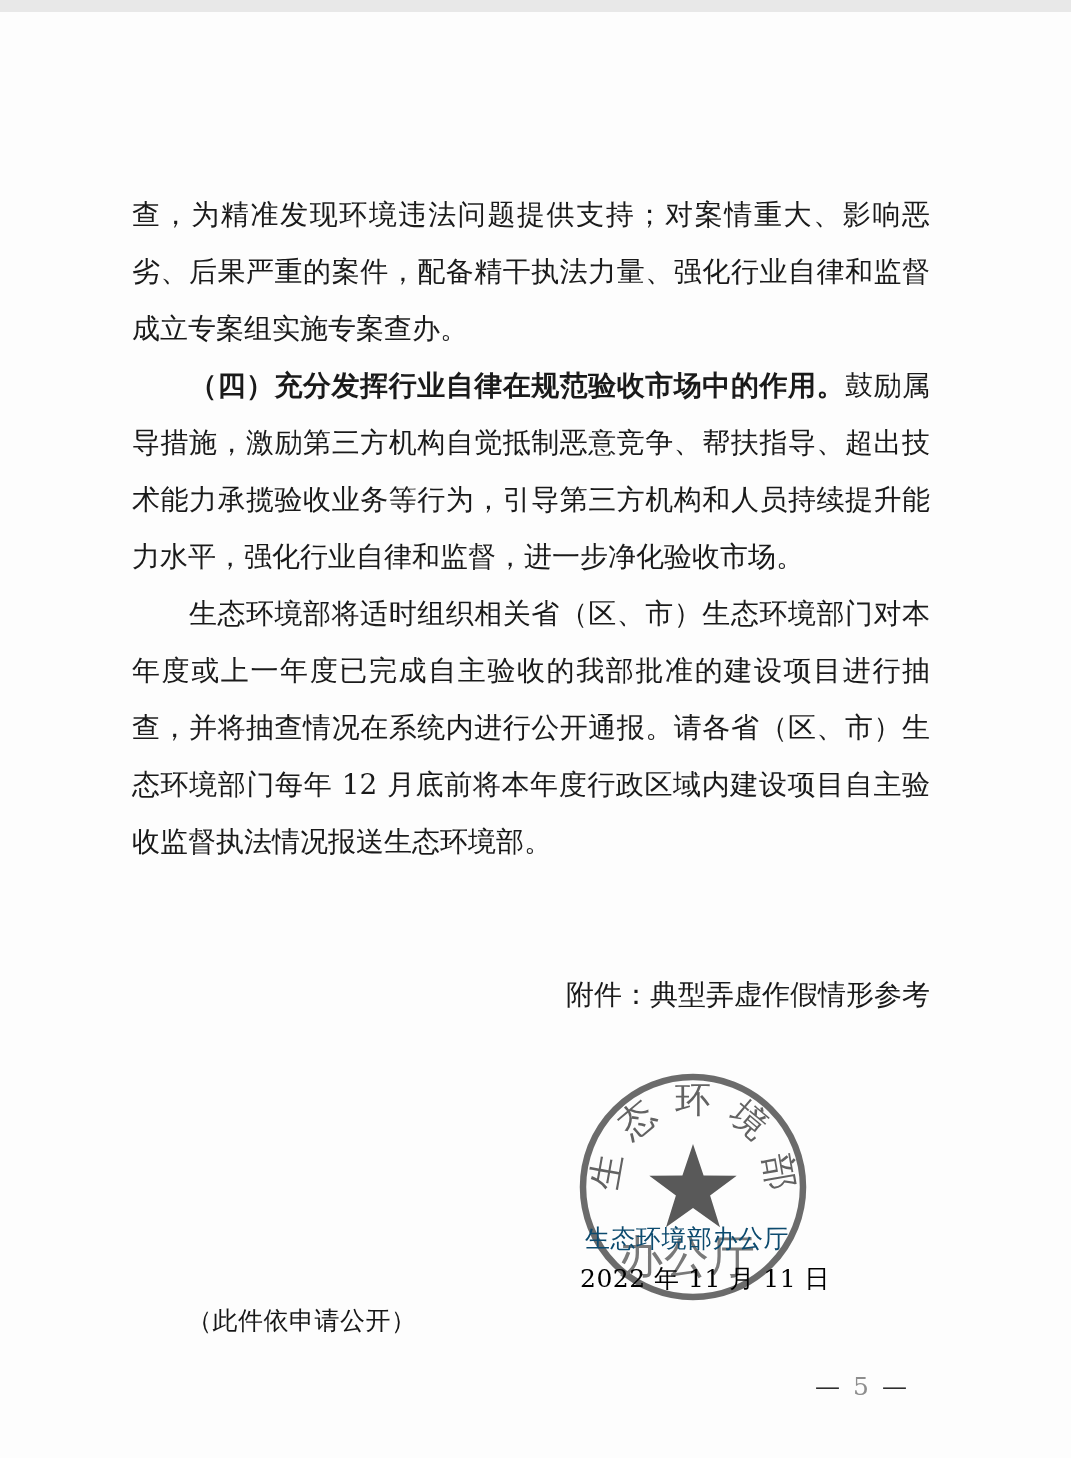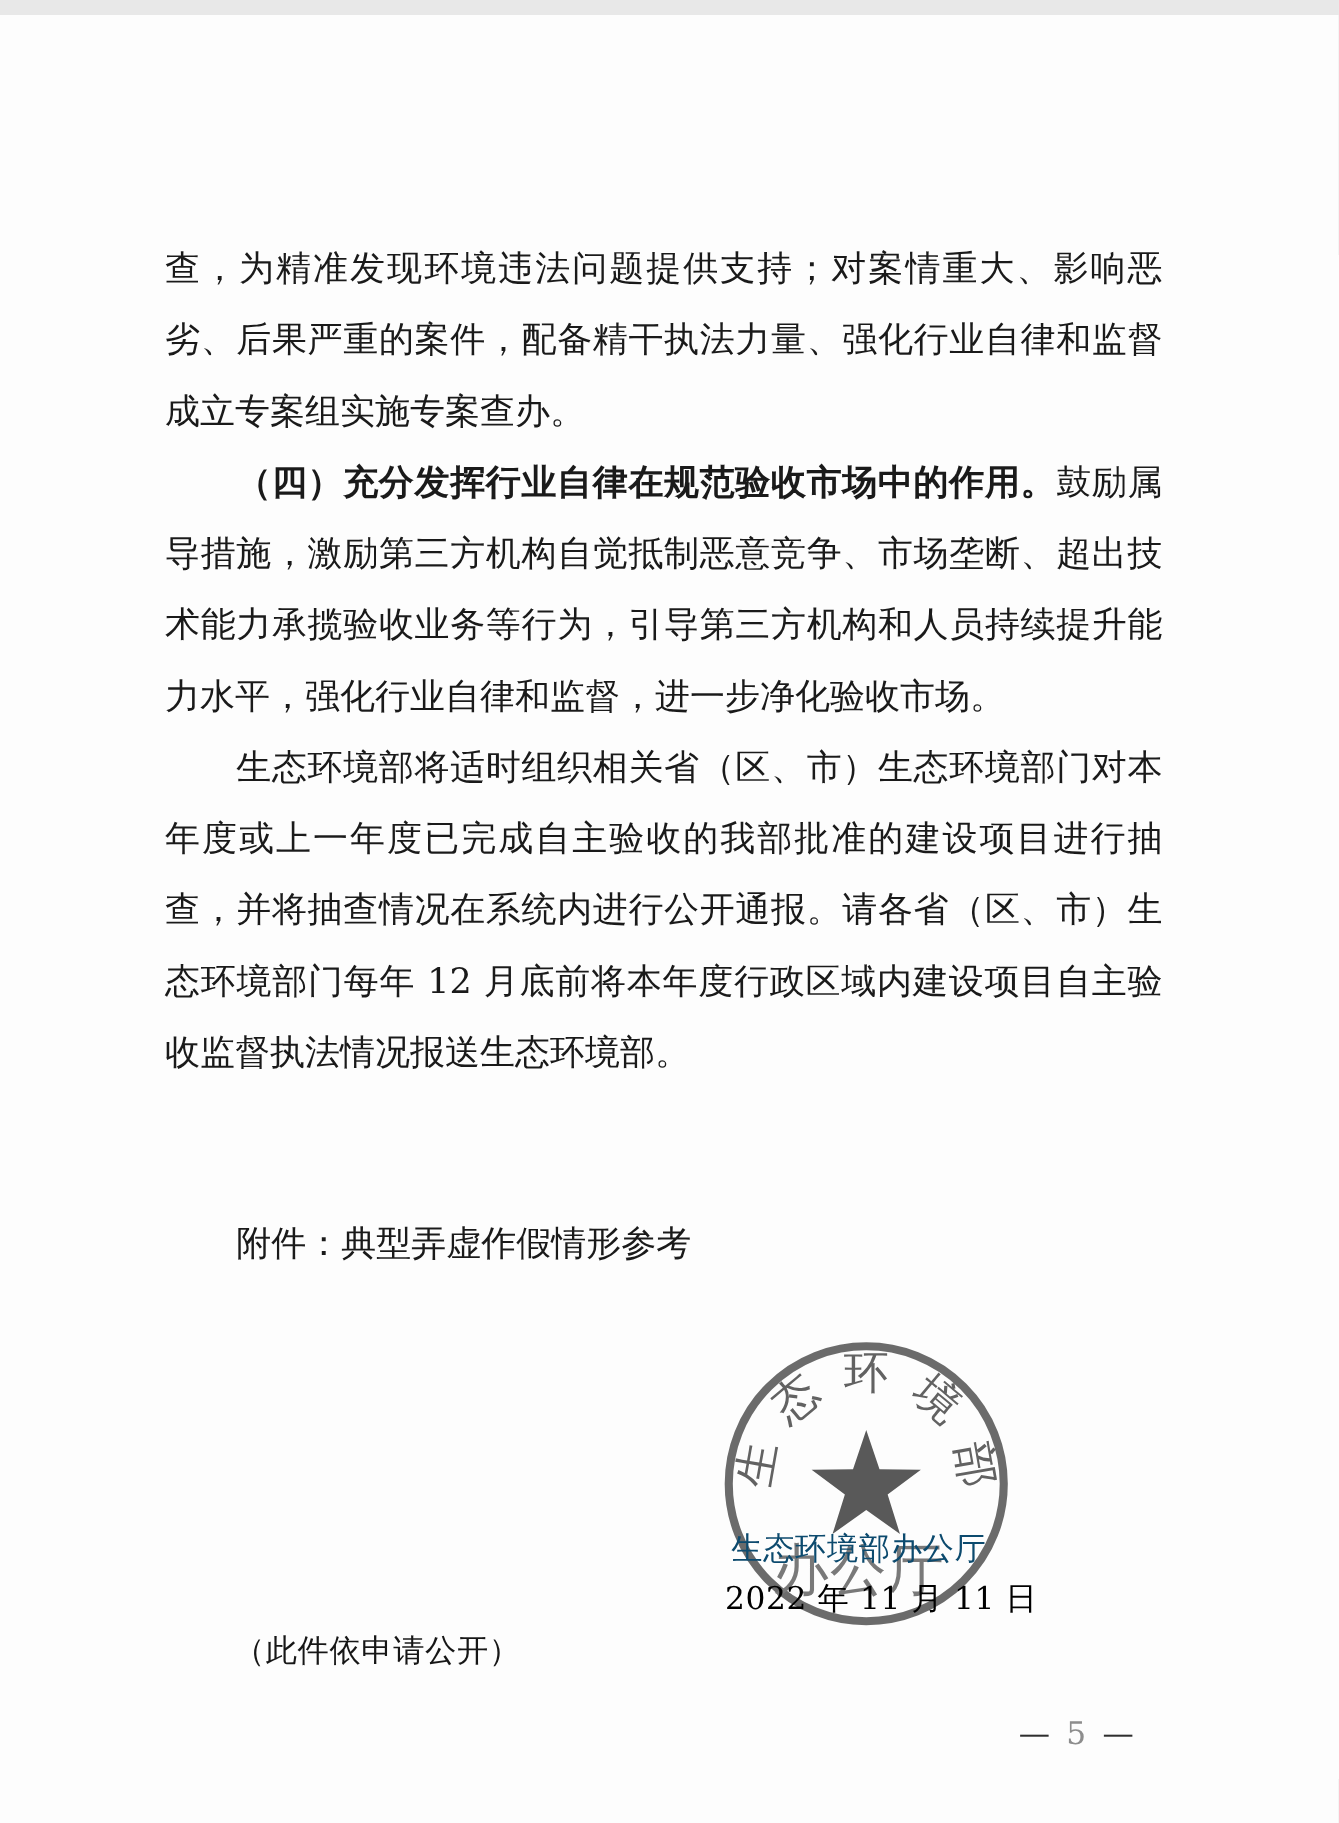--- a/index.html
+++ b/index.html
@@ -32,20 +32,21 @@
     text-align:center;
     text-align-last:left;
   }
   .line.indent{ padding-left:57px; }
   .line b{ font-weight:700; }
   .attach-line{
     height:57px;line-height:57px;
     margin-top:19px;
     padding-left:57px;
     font-size:28px;
+    text-align:right;
   }
   
   .seal{
     position:absolute;
     left:576px;top:1058px;
     width:234px;height:234px;
     opacity:.93;
   }
   .seal text{
     font-family:"DejaVu Serif","Liberation Serif",serif;
@@ -78,21 +79,21 @@
 </head>
 <body>
 
 <div class="page">
 
   <div class="body-block">
       <div class="line stretch">查，为精准发现环境违法问题提供支持；对案情重大、影响恶</div>
       <div class="line stretch">劣、后果严重的案件，配备精干执法力量、强化行业自律和监督</div>
       <div class="line plain">成立专案组实施专案查办。</div>
       <div class="line stretch indent"><b>（四）充分发挥行业自律在规范验收市场中的作用。</b>鼓励属</div>
-      <div class="line stretch">导措施，激励第三方机构自觉抵制恶意竞争、市场垄断、超出技</div>
+      <div class="line stretch">导措施，激励第三方机构自觉抵制恶意竞争、帮扶指导、超出技</div>
       <div class="line stretch">术能力承揽验收业务等行为，引导第三方机构和人员持续提升能</div>
       <div class="line plain">力水平，强化行业自律和监督，进一步净化验收市场。</div>
       <div class="line stretch indent">生态环境部将适时组织相关省（区、市）生态环境部门对本</div>
       <div class="line stretch">年度或上一年度已完成自主验收的我部批准的建设项目进行抽</div>
       <div class="line stretch">查，并将抽查情况在系统内进行公开通报。请各省（区、市）生</div>
       <div class="line stretch">态环境部门每年 12 月底前将本年度行政区域内建设项目自主验</div>
       <div class="line plain">收监督执法情况报送生态环境部。</div>
     </div>
 
   <div class="body-block" style="top:935px">

